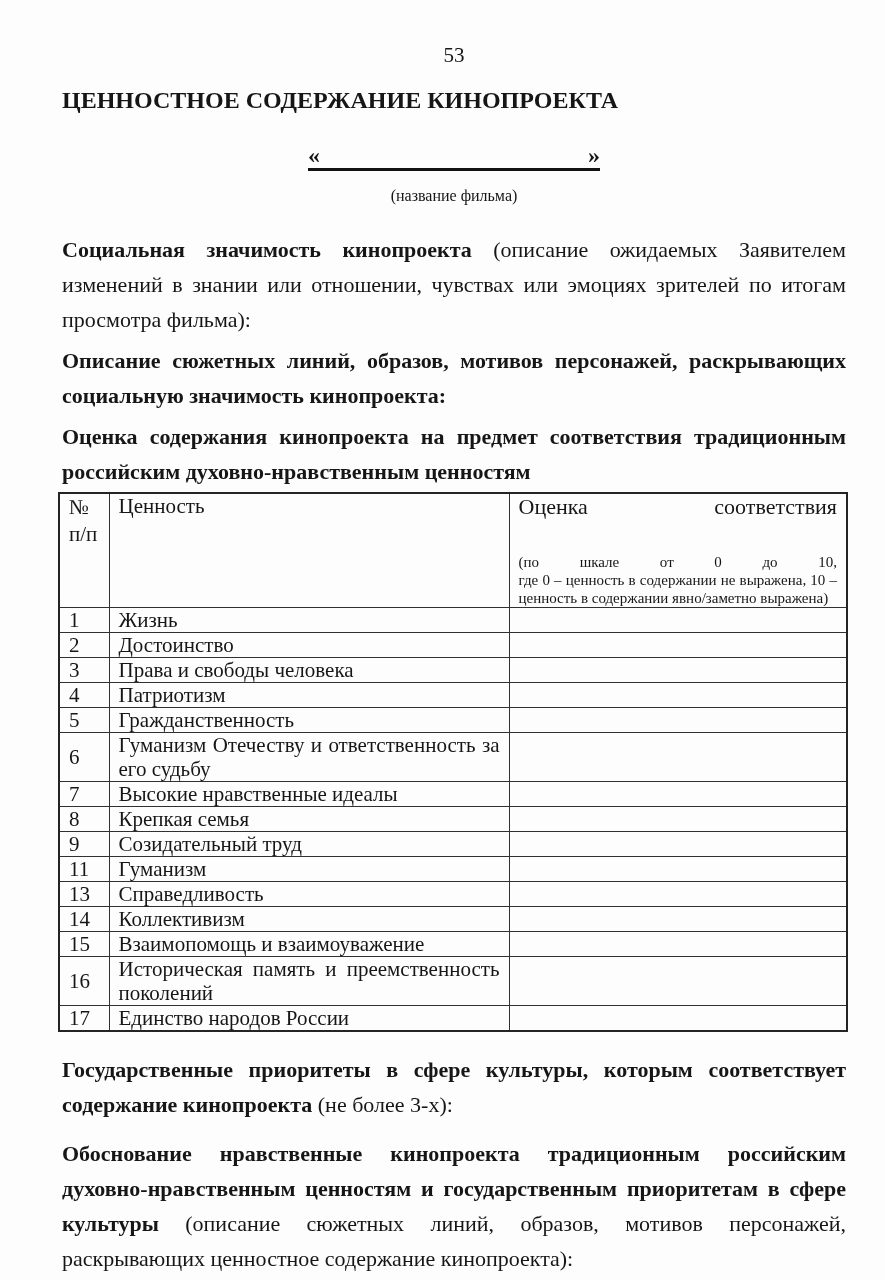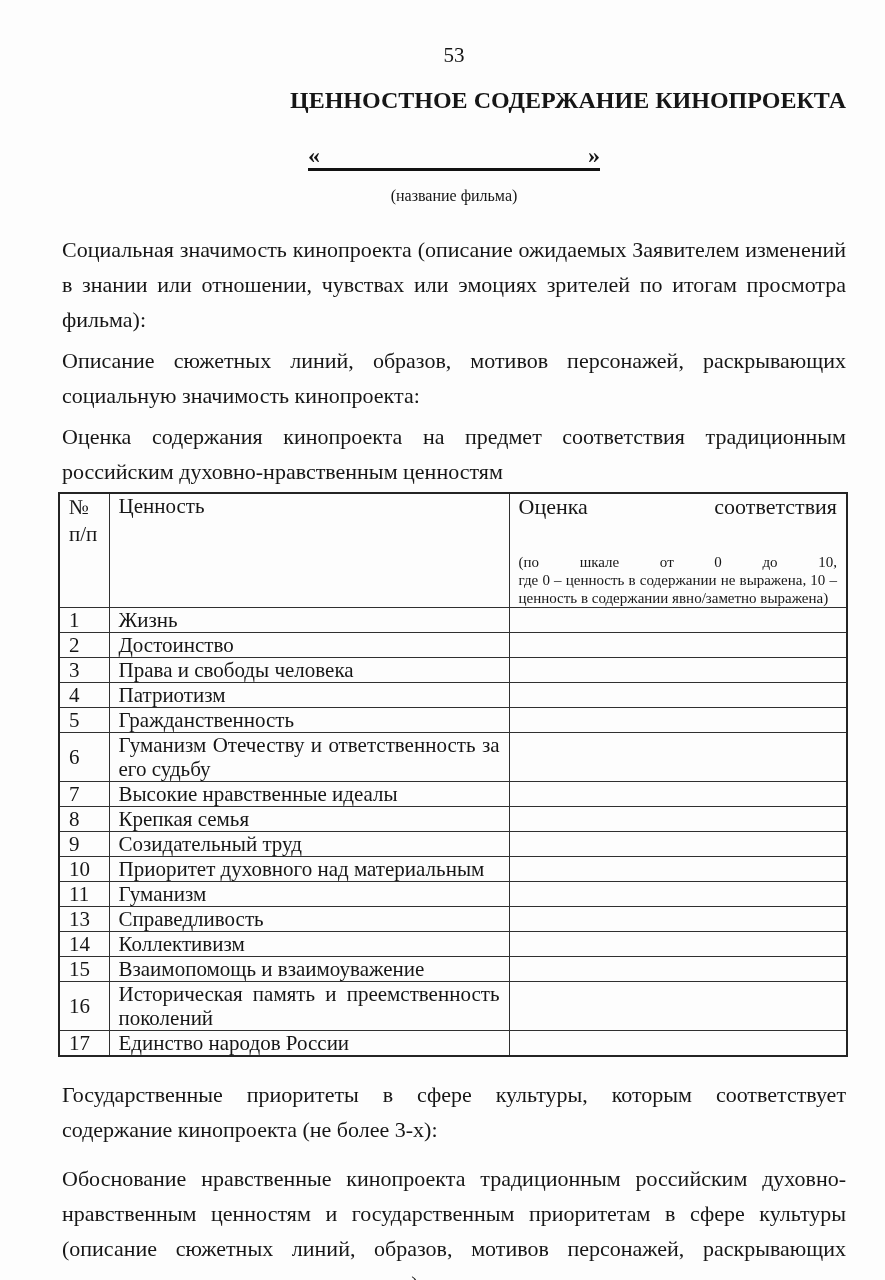--- a/index.html
+++ b/index.html
@@ -21,21 +21,21 @@
     height: 1280px;
     padding: 44px 39px 0 62px;
   }
   .page-number {
     text-align: center;
     font-size: 21px;
     line-height: 22px;
   }
   .doc-title {
     margin-top: 20px;
-    text-align: right;
+    text-align: left;
     font-size: 24px;
     line-height: 28px;
     font-weight: bold;
   }
   .film-line-wrap {
     margin-top: 26px;
     width: 292px;
     margin-left: auto;
     margin-right: auto;
   }
@@ -53,21 +53,21 @@
     text-align: center;
     font-size: 16px;
     line-height: 17px;
     margin-top: 16px;
   }
   .para {
     font-size: 22px;
     line-height: 35px;
     text-align: justify;
   }
-  .para .lead { font-weight: normal; }
+  .para .lead { font-weight: bold; }
   .p1 { margin-top: 28px; }
   .p2 { margin-top: 6px; }
   .p3 { margin-top: 6px; }
   .p4 { margin-top: 20px; }
   .p5 { margin-top: 14px; }
 
   table.values {
     border-collapse: collapse;
     table-layout: fixed;
     width: 788px;
@@ -197,25 +197,20 @@
           <td class="num">8</td>
           <td class="value">Крепкая семья</td>
           <td class="score"></td>
         </tr>
       <tr>
           <td class="num">9</td>
           <td class="value">Созидательный труд</td>
           <td class="score"></td>
         </tr>
       <tr>
-          <td class="num">10</td>
-          <td class="value">Приоритет духовного над материальным</td>
-          <td class="score"></td>
-        </tr>
-      <tr>
           <td class="num">11</td>
           <td class="value">Гуманизм</td>
           <td class="score"></td>
         </tr>
       <tr>
           <td class="num">13</td>
           <td class="value">Справедливость</td>
           <td class="score"></td>
         </tr>
       <tr>

